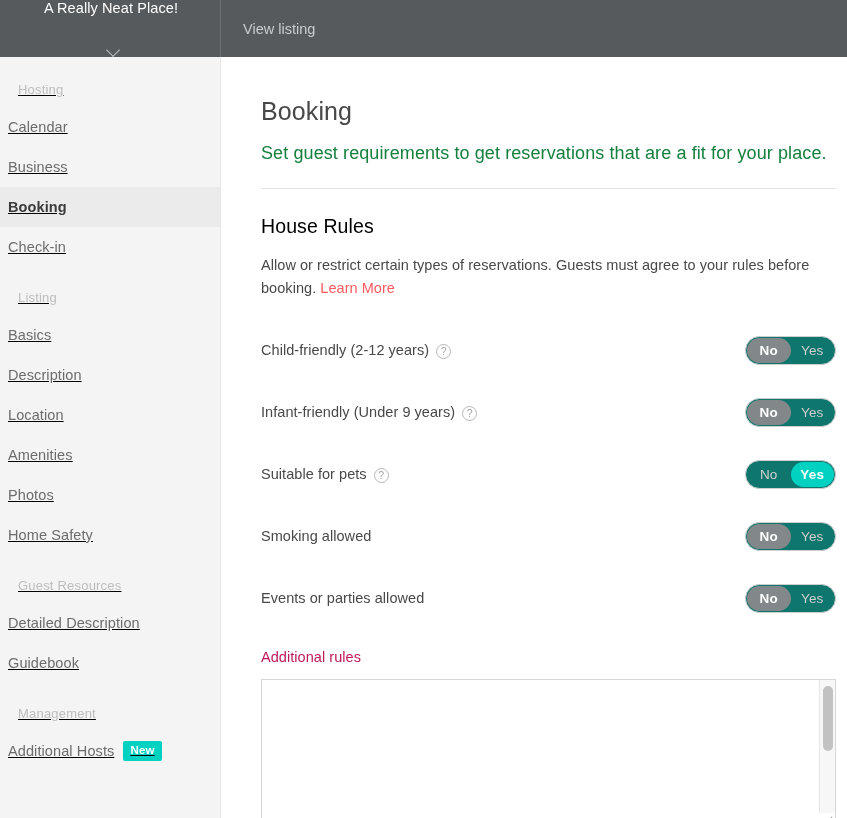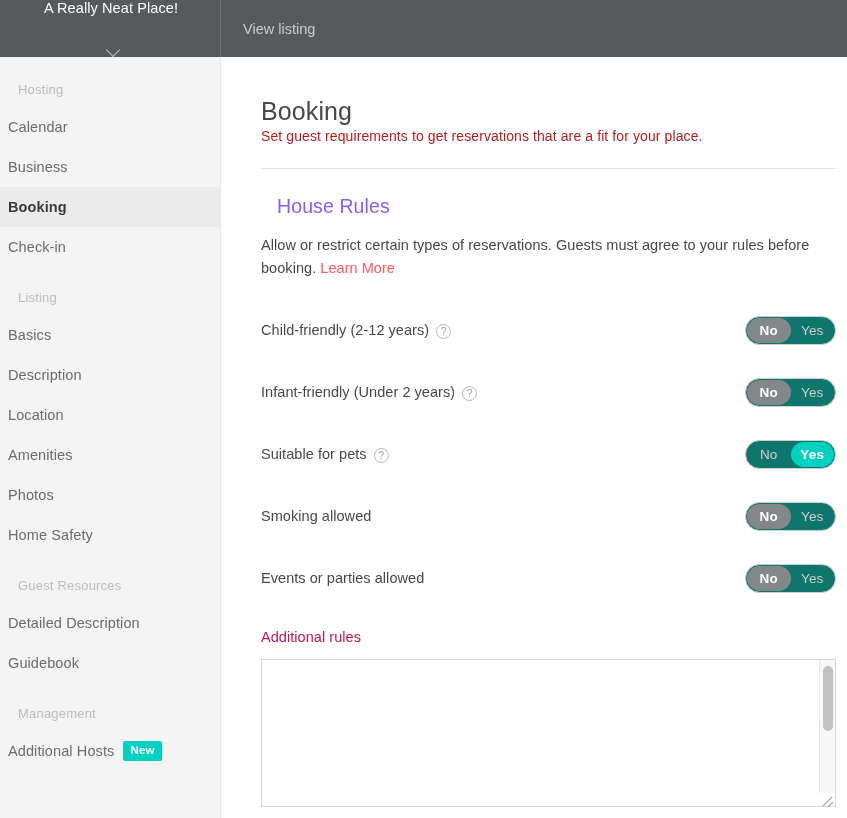--- a/index.html
+++ b/index.html
@@ -63,20 +63,21 @@
   }
 
   
   .sidebar {
     position: absolute; top: 57px; left: 0;
     width: 221px; height: 761px;
     background: #F4F4F4;
     border-right: 1px solid #e8e8e8;
     overflow: hidden;
     padding-top: 22px;
+    text-decoration: underline;
   }
   .nav-group-title {
     padding: 0 18px;
     margin: 0 0 6px 0;
     color: #bdbdbd;
     font-size: 13px;
     line-height: 22px;
     letter-spacing: .2px;
   }
   .nav-group + .nav-group { margin-top: 20px; }
@@ -117,36 +118,36 @@
     padding: 0 11px 0 39px;
   }
   .page-title {
     margin: 40px 0 0 0;
     font-size: 25px;
     font-weight: normal;
     color: #484848;
     letter-spacing: .1px;
   }
   .page-subtitle {
-    margin: 2px 0 0 0;
-    font-size: 14px;
-    color: #b91c1c;
+    margin: 17px 0 0 0;
+    font-size: 18px;
+    color: #15803d;
     letter-spacing: .1px;
   }
   .rule {
     margin: 24px 0 0 0;
     height: 1px;
     background: #e4e4e4;
     width: 575px;
   }
   .section-title {
-    margin: 26px 0 0 16px;
+    margin: 26px 0 0 0;
     font-size: 19.5px;
     font-weight: normal;
-    color: #8b5cf6;
+    color: #000000;
     letter-spacing: .1px;
   }
   .section-desc {
     margin: 16px 0 0 0;
     font-size: 14.5px;
     color: #484848;
     line-height: 23px;
     max-width: 566px;
     letter-spacing: .05px;
   }
@@ -373,21 +374,21 @@
           <span class="help-icon">?</span>
         </div>
         <div class="toggle">
           <span class="toggle-opt sel-no">No</span>
           <span class="toggle-opt">Yes</span>
         </div>
       </div>
 
       <div class="rule-row">
         <div class="rule-label">
-          <span>Infant-friendly (Under 2 years)</span>
+          <span>Infant-friendly (Under 9 years)</span>
           <span class="help-icon">?</span>
         </div>
         <div class="toggle">
           <span class="toggle-opt sel-no">No</span>
           <span class="toggle-opt">Yes</span>
         </div>
       </div>
 
       <div class="rule-row">
         <div class="rule-label">

